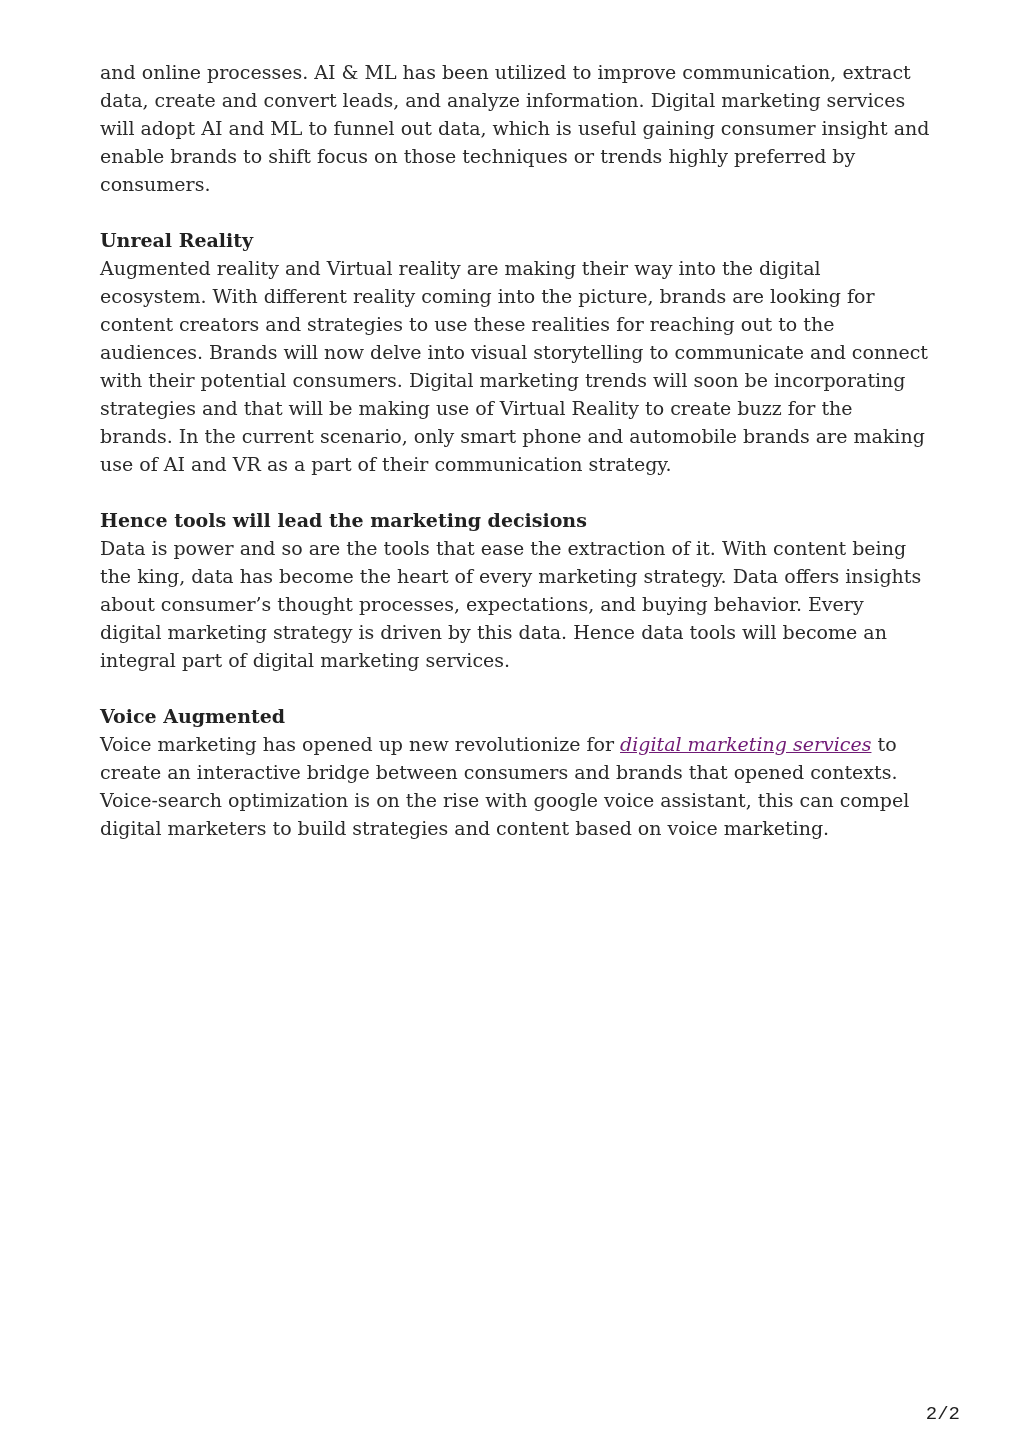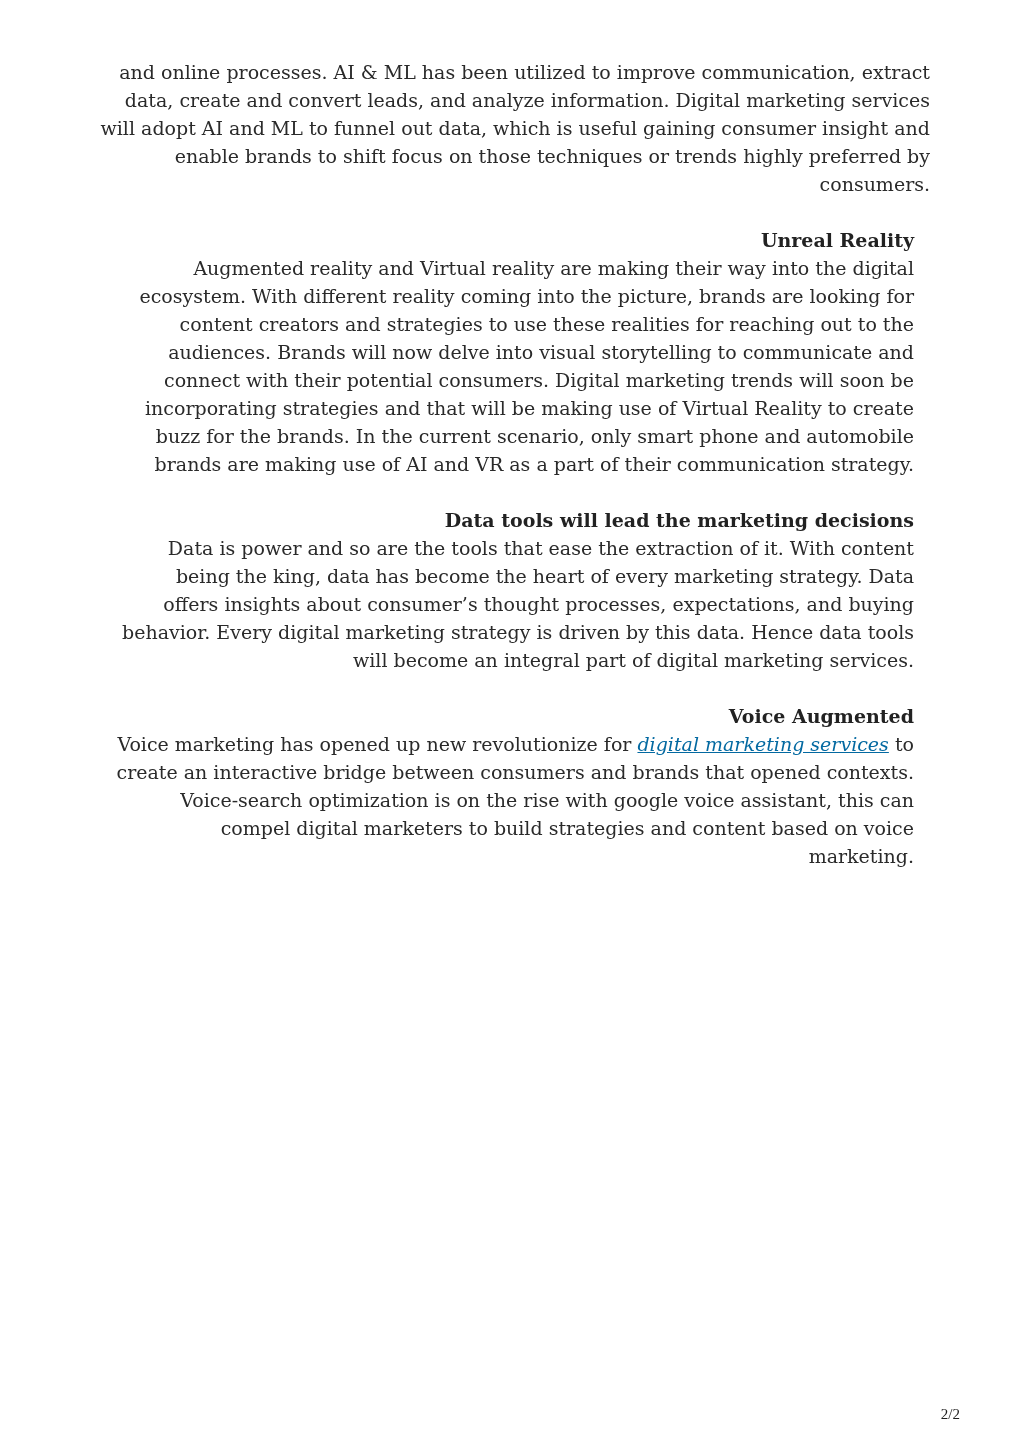--- a/index.html
+++ b/index.html
@@ -21,66 +21,66 @@
   }
   .content {
     position: absolute;
     left: 100px;
     top: 58px;
     width: 830px;
     color: #2a2a2a;
     font-family: "DejaVu Serif", "Liberation Serif", serif;
     font-size: 19px;
     line-height: 28px;
-    text-align: right;
+    text-align: left;
   }
   .para {
     margin: 0 0 28px 0;
   }
   .section {
-    margin: 16px;
+    margin: 0;
   }
   .section-heading {
     font-size: 19px;
     line-height: 28px;
     font-weight: bold;
     color: #222222;
     margin: 0;
   }
   .doc-link {
     font-style: italic;
     text-decoration: underline;
-    color: #0369a1;
+    color: #701a75;
     cursor: pointer;
   }
   .page-number {
     position: absolute;
     right: 64px;
     top: 1404px;
-    font-family: Liberation Serif, serif;
-    font-size: 15px;
+    font-family: Liberation Mono, monospace;
+    font-size: 19px;
     line-height: 20px;
     color: #1f1f1f;
   }
 </style>
 </head>
 <body>
 
 <div class="page">
   <div class="content">
 
     <p class="para">and online processes. AI &amp; ML has been utilized to improve communication, extract data, create and convert leads, and analyze information. Digital marketing services will adopt AI and ML to funnel out data, which is useful gaining consumer insight and enable brands to shift focus on those techniques or trends highly preferred by consumers.</p>
 
     <section class="section">
       <h2 class="section-heading">Unreal Reality</h2>
       <p class="para">Augmented reality and Virtual reality are making their way into the digital ecosystem. With different reality coming into the picture, brands are looking for content creators and strategies to use these realities for reaching out to the audiences. Brands will now delve into visual storytelling to communicate and connect with their potential consumers. Digital marketing trends will soon be incorporating strategies and that will be making use of Virtual Reality to create buzz for the brands. In the current scenario, only smart phone and automobile brands are making use of AI and VR as a part of their communication strategy.</p>
     </section>
 
     <section class="section">
-      <h2 class="section-heading">Data tools will lead the marketing decisions</h2>
+      <h2 class="section-heading">Hence tools will lead the marketing decisions</h2>
       <p class="para">Data is power and so are the tools that ease the extraction of it.  With content being the king, data has become the heart of every marketing strategy. Data offers insights about consumer’s thought processes, expectations, and buying behavior. Every digital marketing strategy is driven by this data. Hence data tools will become an integral part of digital marketing services.</p>
     </section>
 
     <section class="section">
     </section>
 
     <section class="section">
       <h2 class="section-heading">Voice Augmented</h2>
       <p class="para"><span>Voice marketing has opened up new revolutionize for </span><a class="doc-link">digital marketing services</a><span> to create an interactive bridge between consumers and brands that opened contexts. Voice-search optimization is on the rise with google voice assistant, this can compel digital marketers to build strategies and content based on voice marketing.</span></p>
     </section>

